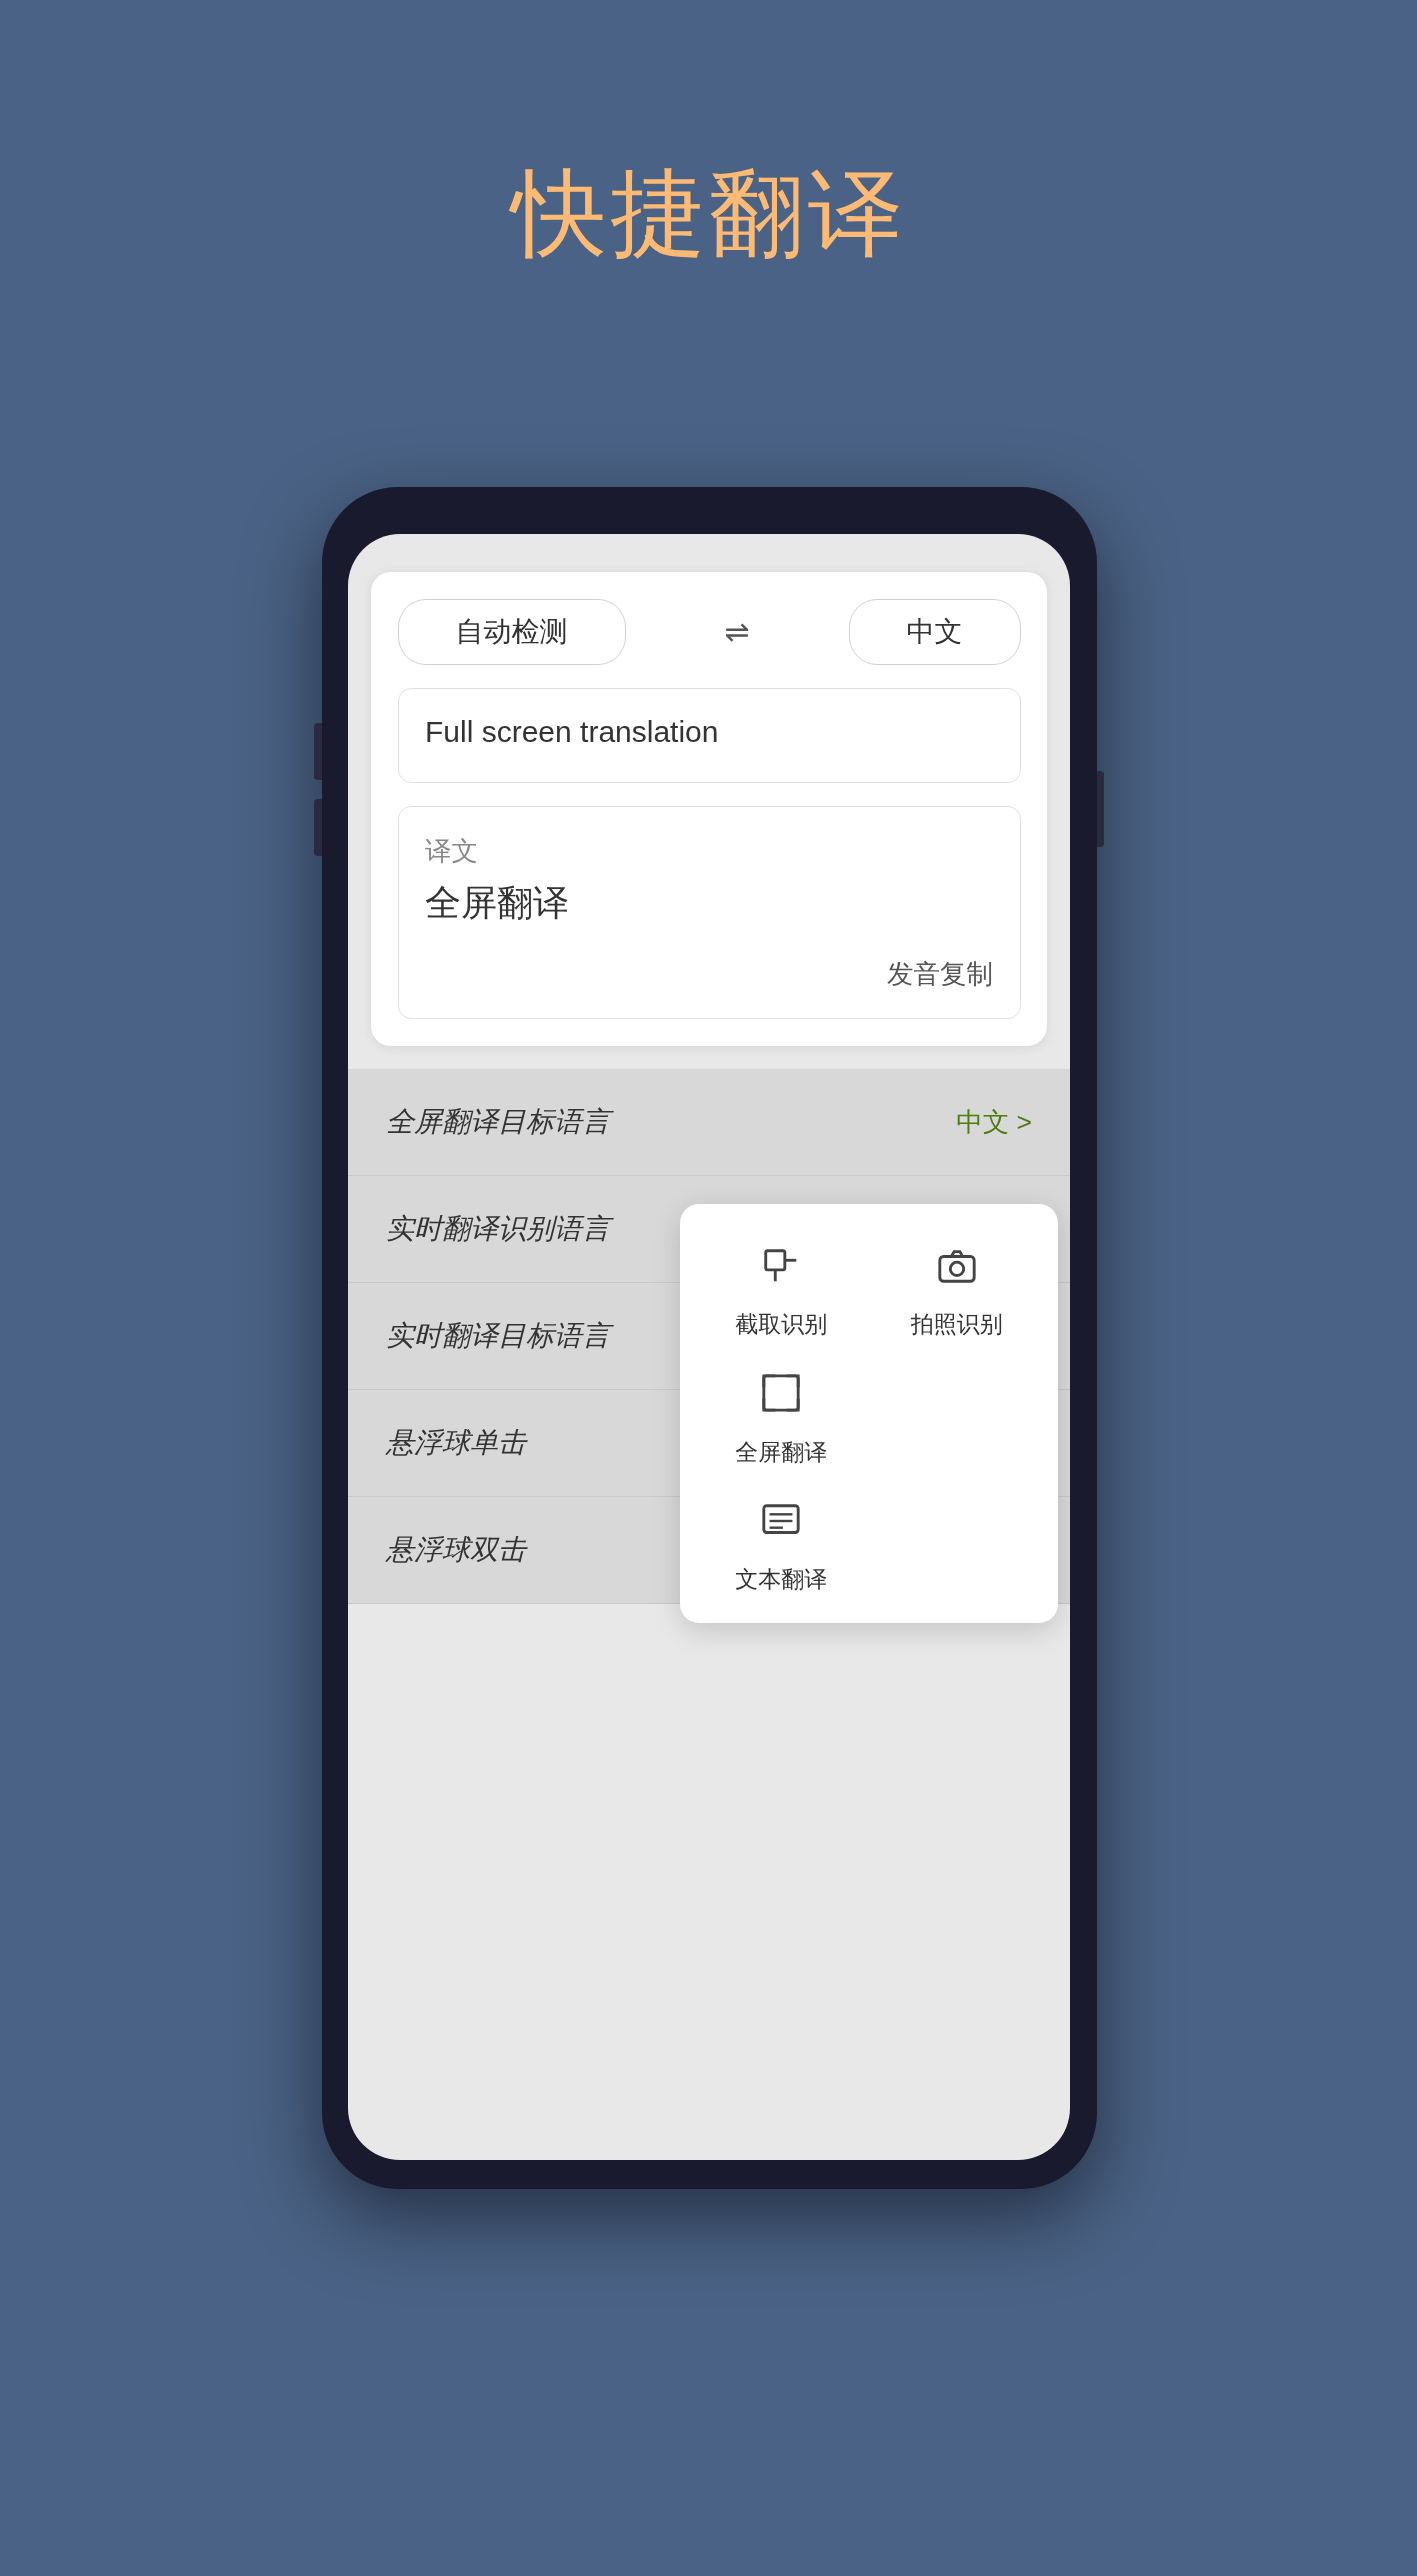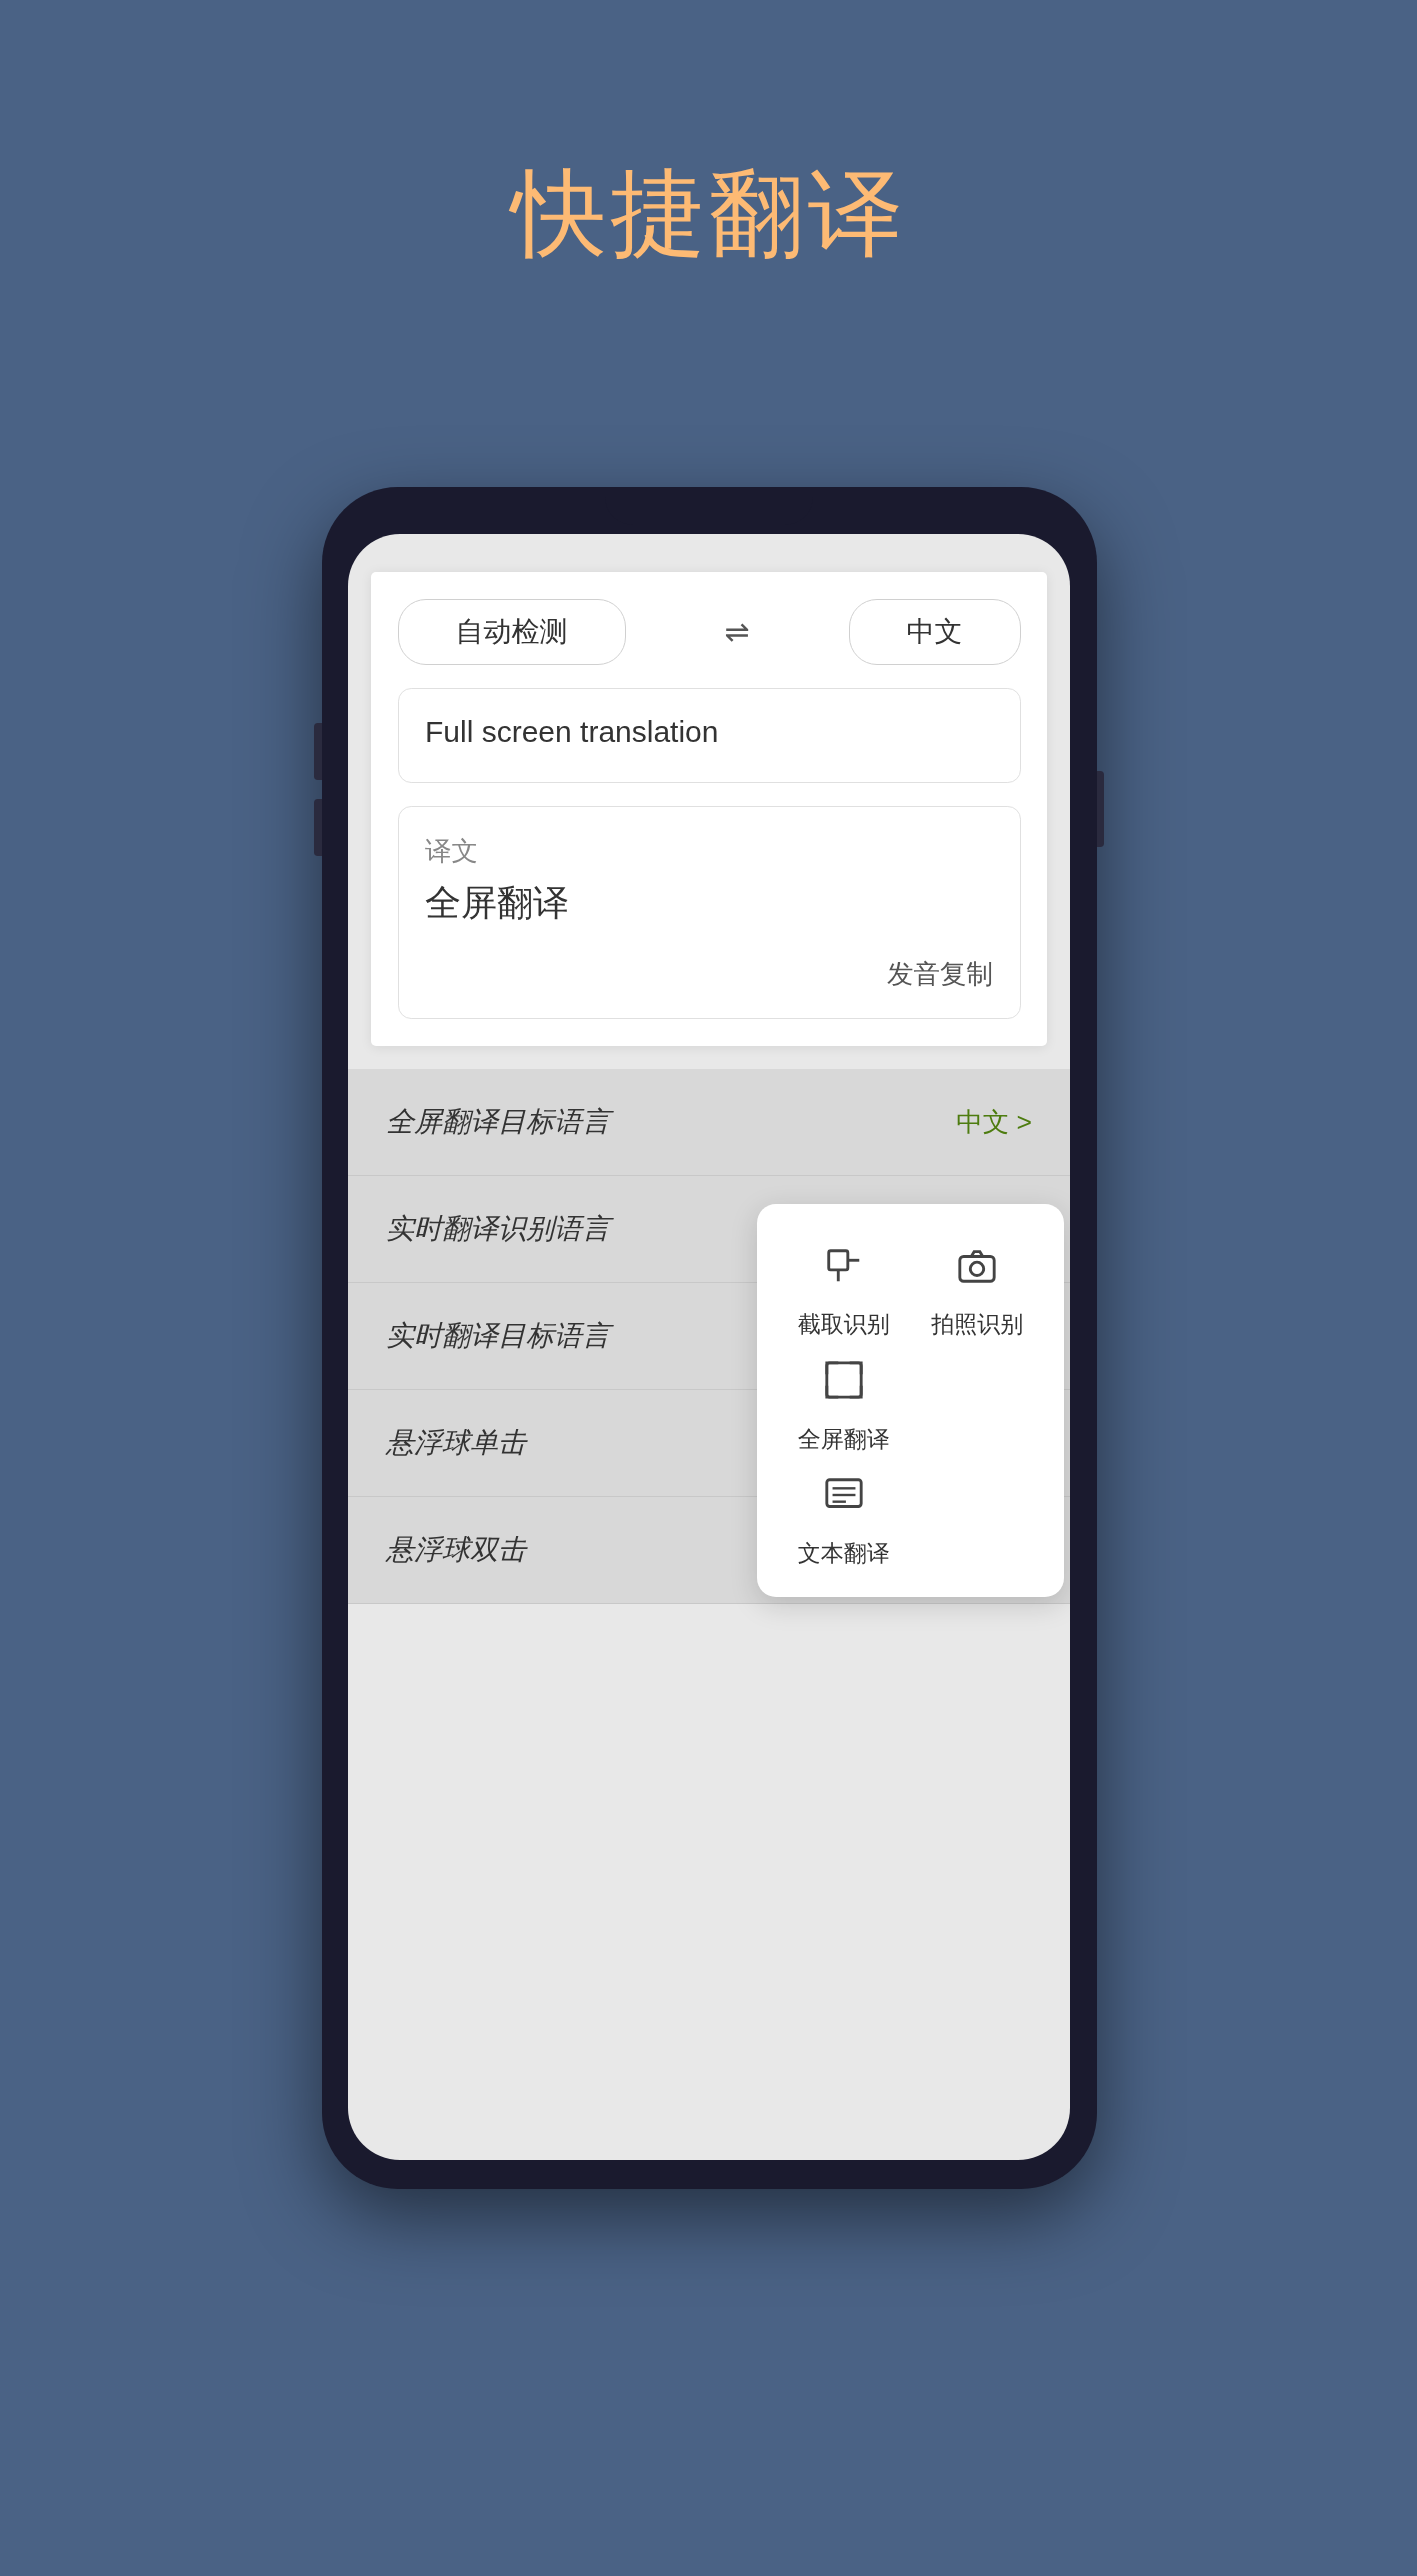--- a/index.html
+++ b/index.html
@@ -91,21 +91,21 @@
       background: #e8e8e8;
       border-radius: 52px;
       overflow: hidden;
       min-height: 1626px;
       position: relative;
     }
 
     
     .translation-panel {
       background: white;
-      border-radius: 5px;
+      border-radius: 20px;
       margin: 38px 23px 23px 23px;
       padding: 26.5px;
       box-shadow: 0 1.9px 11.3px rgba(0,0,0,0.08);
     }
 
     
     .lang-selector {
       display: flex;
       align-items: center;
       justify-content: space-between;
@@ -198,30 +198,30 @@
     }
 
     .settings-value {
       font-size: 26.5px;
       color: #4d7c0f;
     }
 
     
     .quick-popup {
       position: absolute;
-      right: 6px;
+      right: 12px;
       top: 28px;
-      width: 307px;
+      width: 378px;
       background: white;
       border-radius: 19px;
       padding: 28px 23px;
       box-shadow: 0 7.6px 28px rgba(0,0,0,0.15);
       display: grid;
       grid-template-columns: 1fr 1fr;
-      gap: 6px;
+      gap: 19px;
     }
 
     .popup-item {
       display: flex;
       flex-direction: column;
       align-items: center;
       gap: 9.5px;
       cursor: pointer;
     }
 

